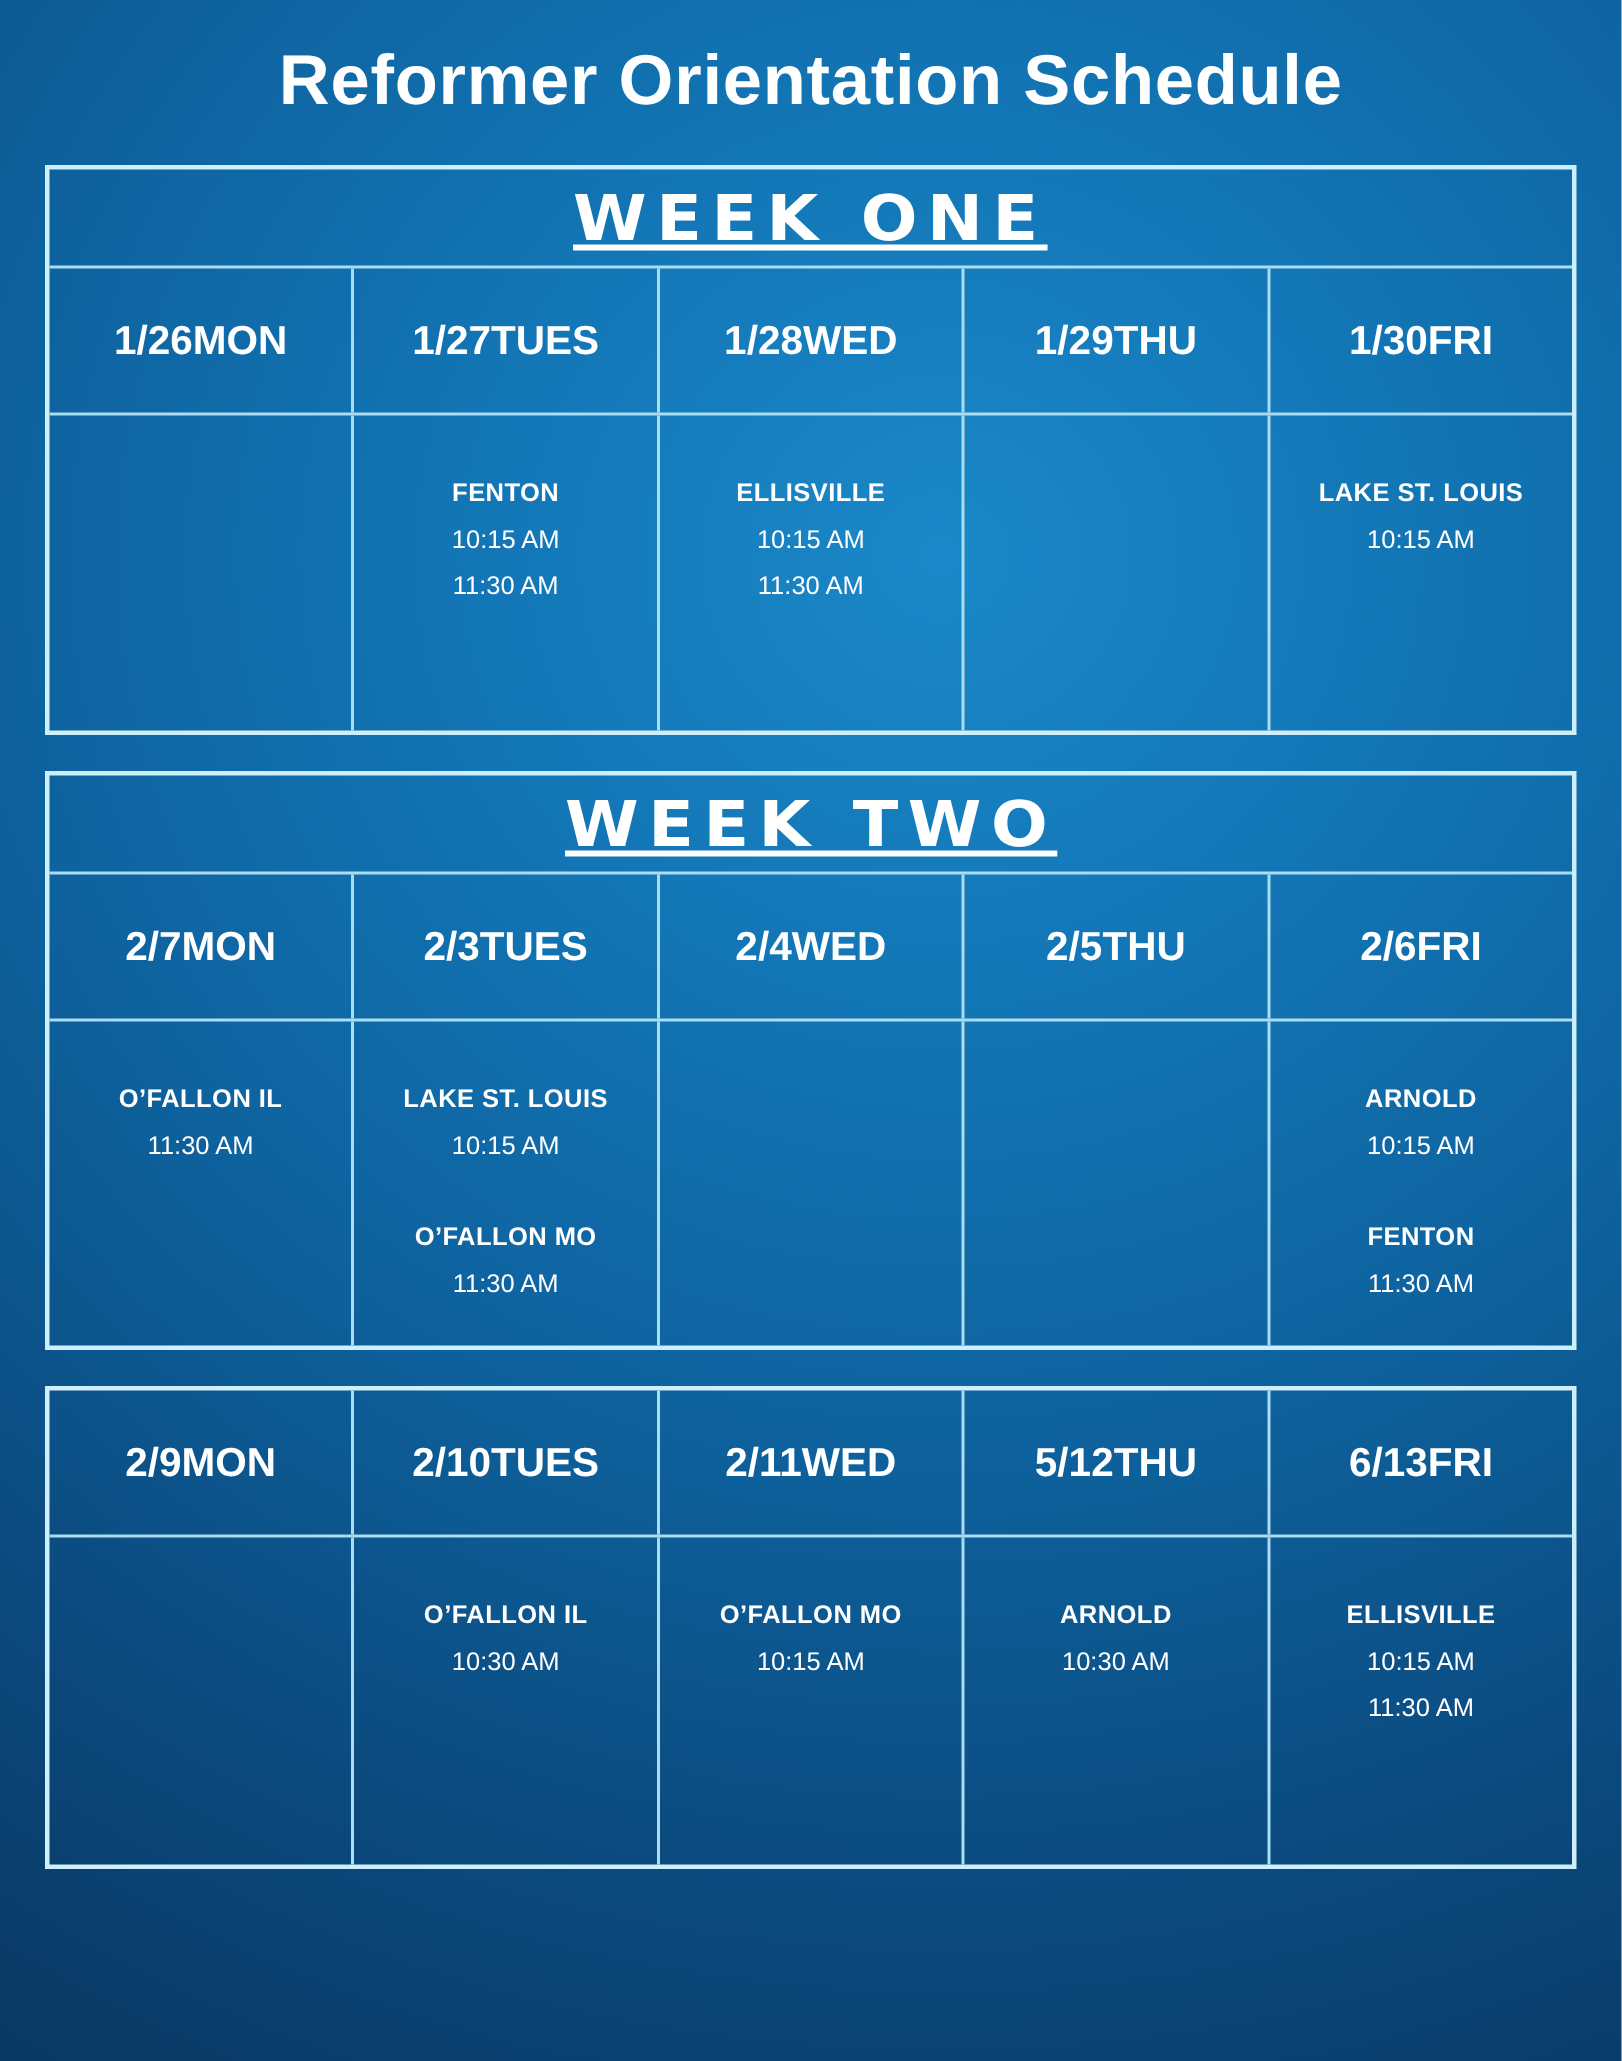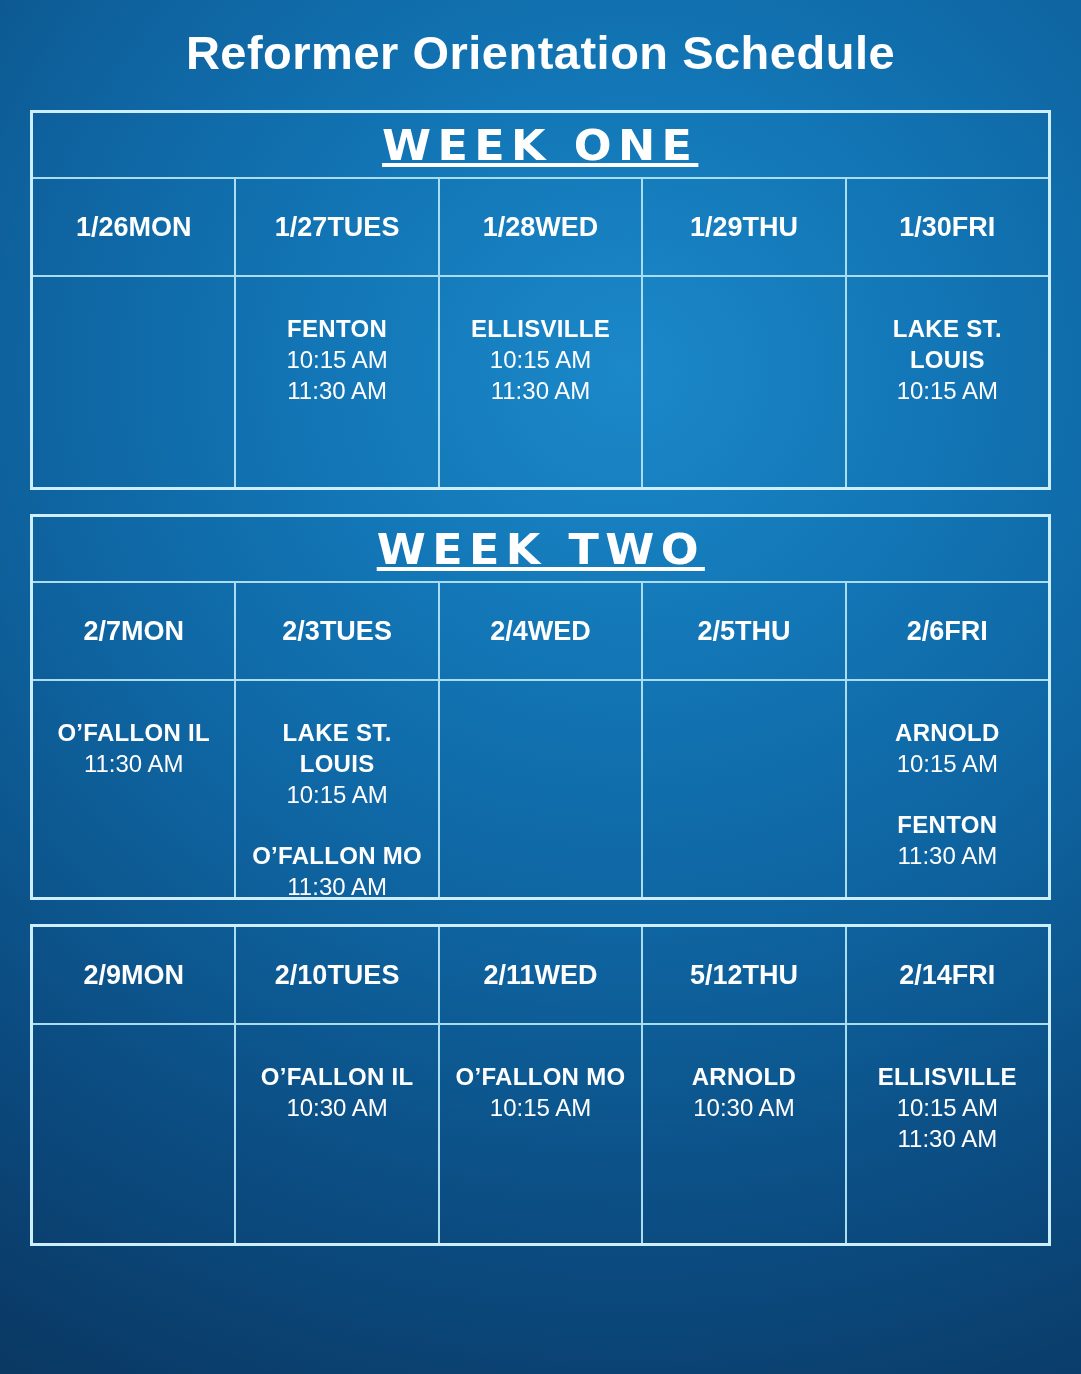--- a/index.html
+++ b/index.html
@@ -76,21 +76,21 @@
     height: 210px;
   }
   .week-2 .content-row { height: 216px; }
   .week-3 .content-row { height: 218px; }
   .content-cell {
     flex: 1 1 0;
     box-sizing: border-box;
     border-left: 2px solid #aadcf2;
     padding: 36px 6px 0;
     text-align: center;
-    font-size: 24px;
+    font-size: 17px;
     line-height: 31px;
   }
   .content-cell:first-child { border-left: none; }
   .entry + .entry { margin-top: 30px; }
   .entry-location { font-weight: 700; letter-spacing: 0.3px; }
 </style>
 </head>
 <body>
 
 <div class="page">
@@ -216,21 +216,21 @@
           </div>
           <div class="day-cell">
             <div class="day-date">2/11</div>
             <div class="day-name">WED</div>
           </div>
           <div class="day-cell">
             <div class="day-date">5/12</div>
             <div class="day-name">THU</div>
           </div>
           <div class="day-cell">
-            <div class="day-date">2/14</div>
+            <div class="day-date">6/13</div>
             <div class="day-name">FRI</div>
           </div>
         </div>
         <div class="content-row">
           <div class="content-cell"></div>
           <div class="content-cell">
             <div class="entry">
               <div class="entry-location">O’FALLON IL</div>
               <div class="entry-time">10:30 AM</div>
             </div>

